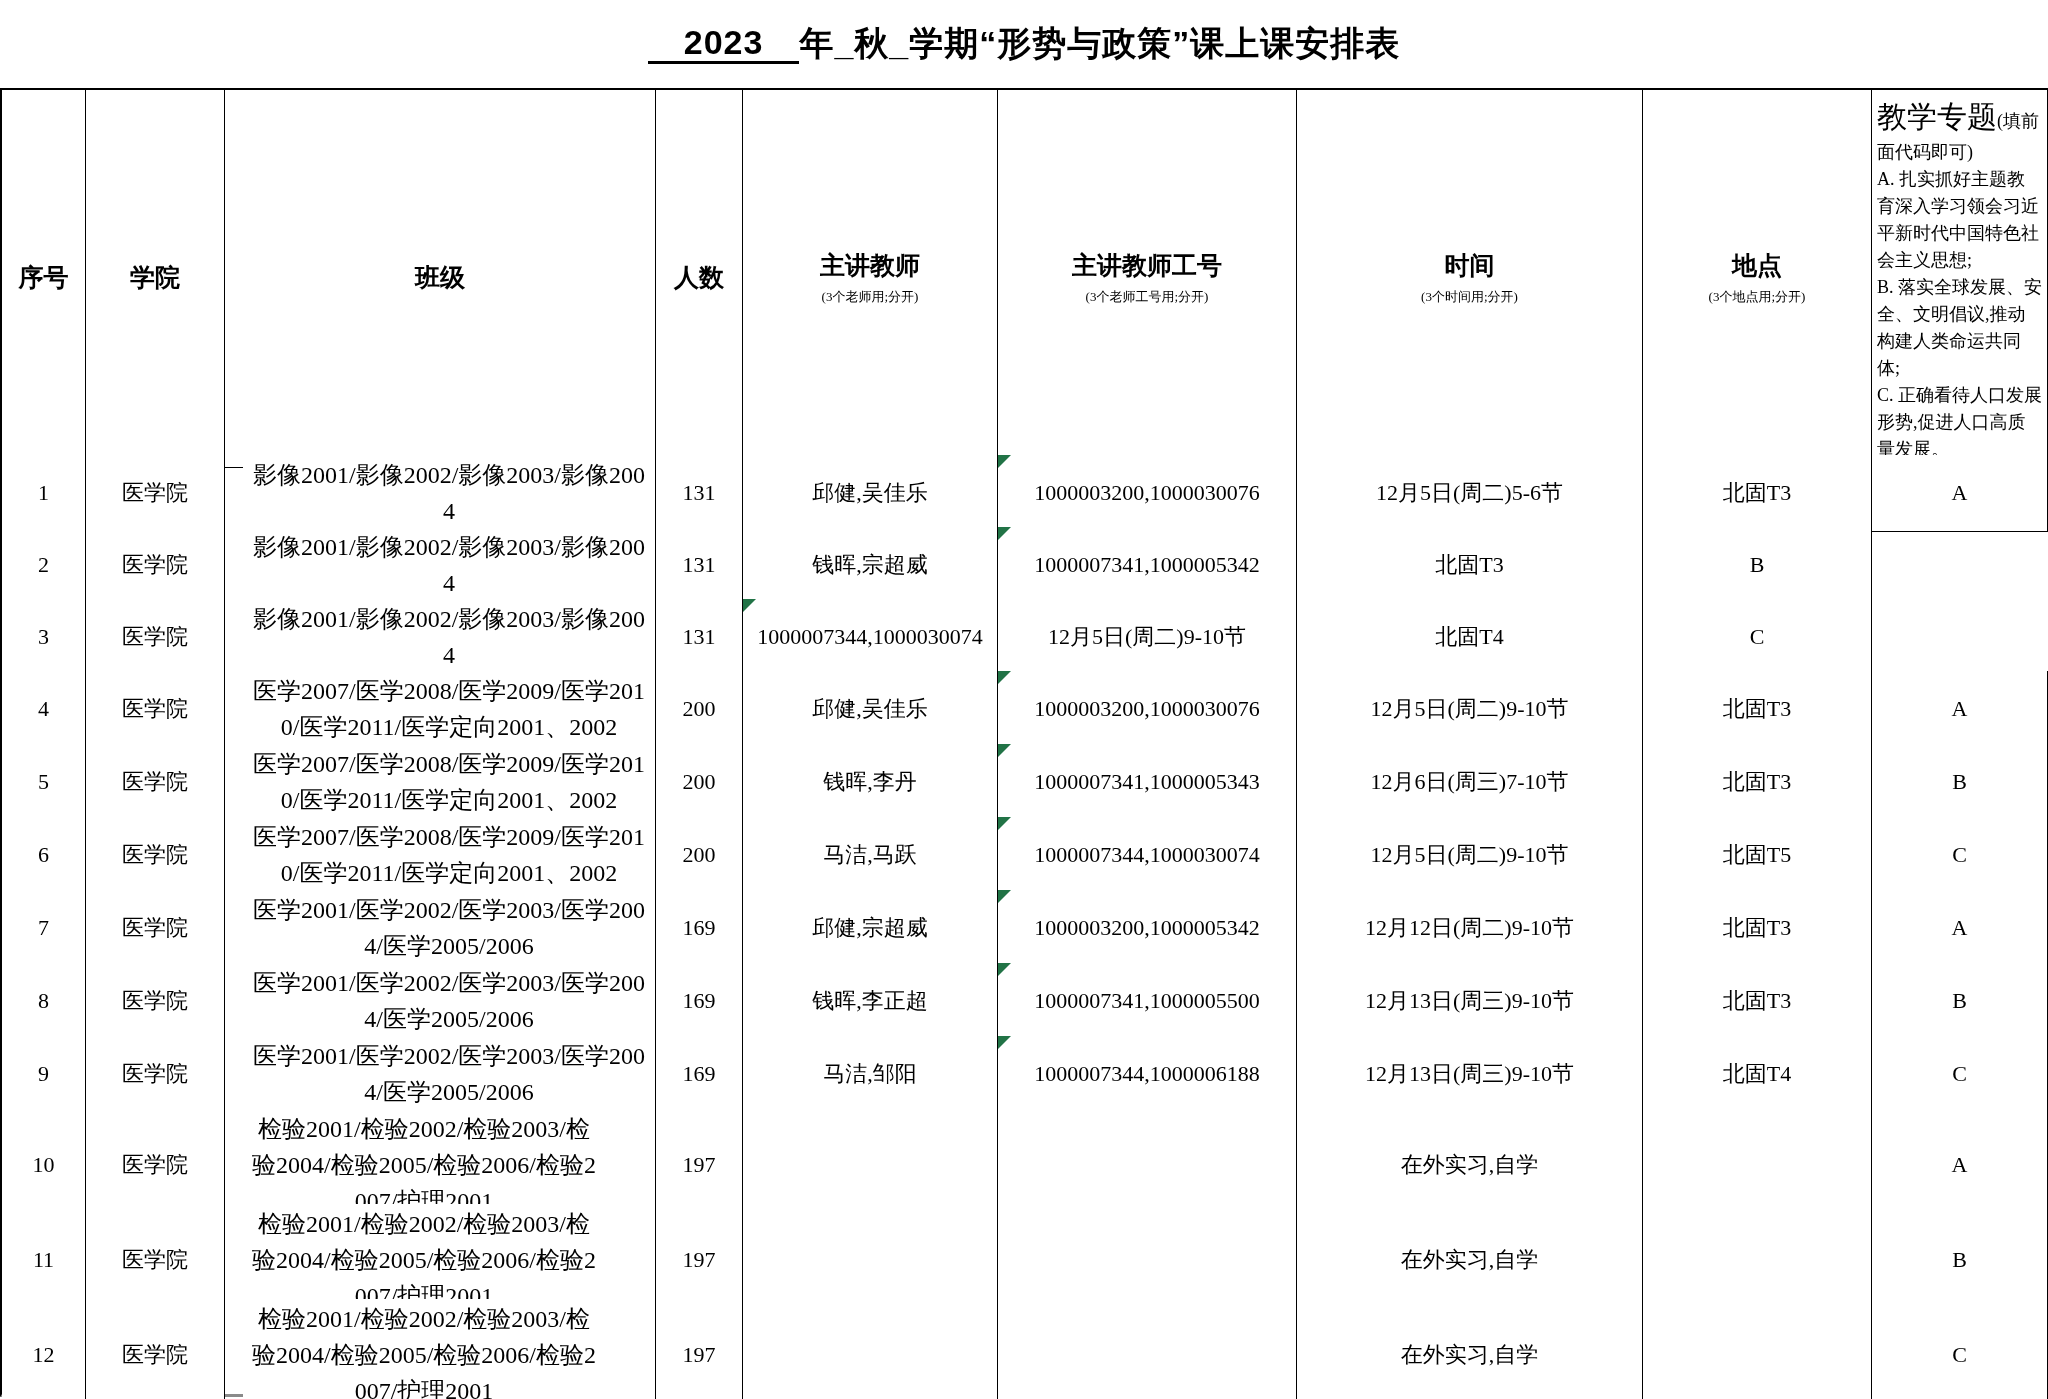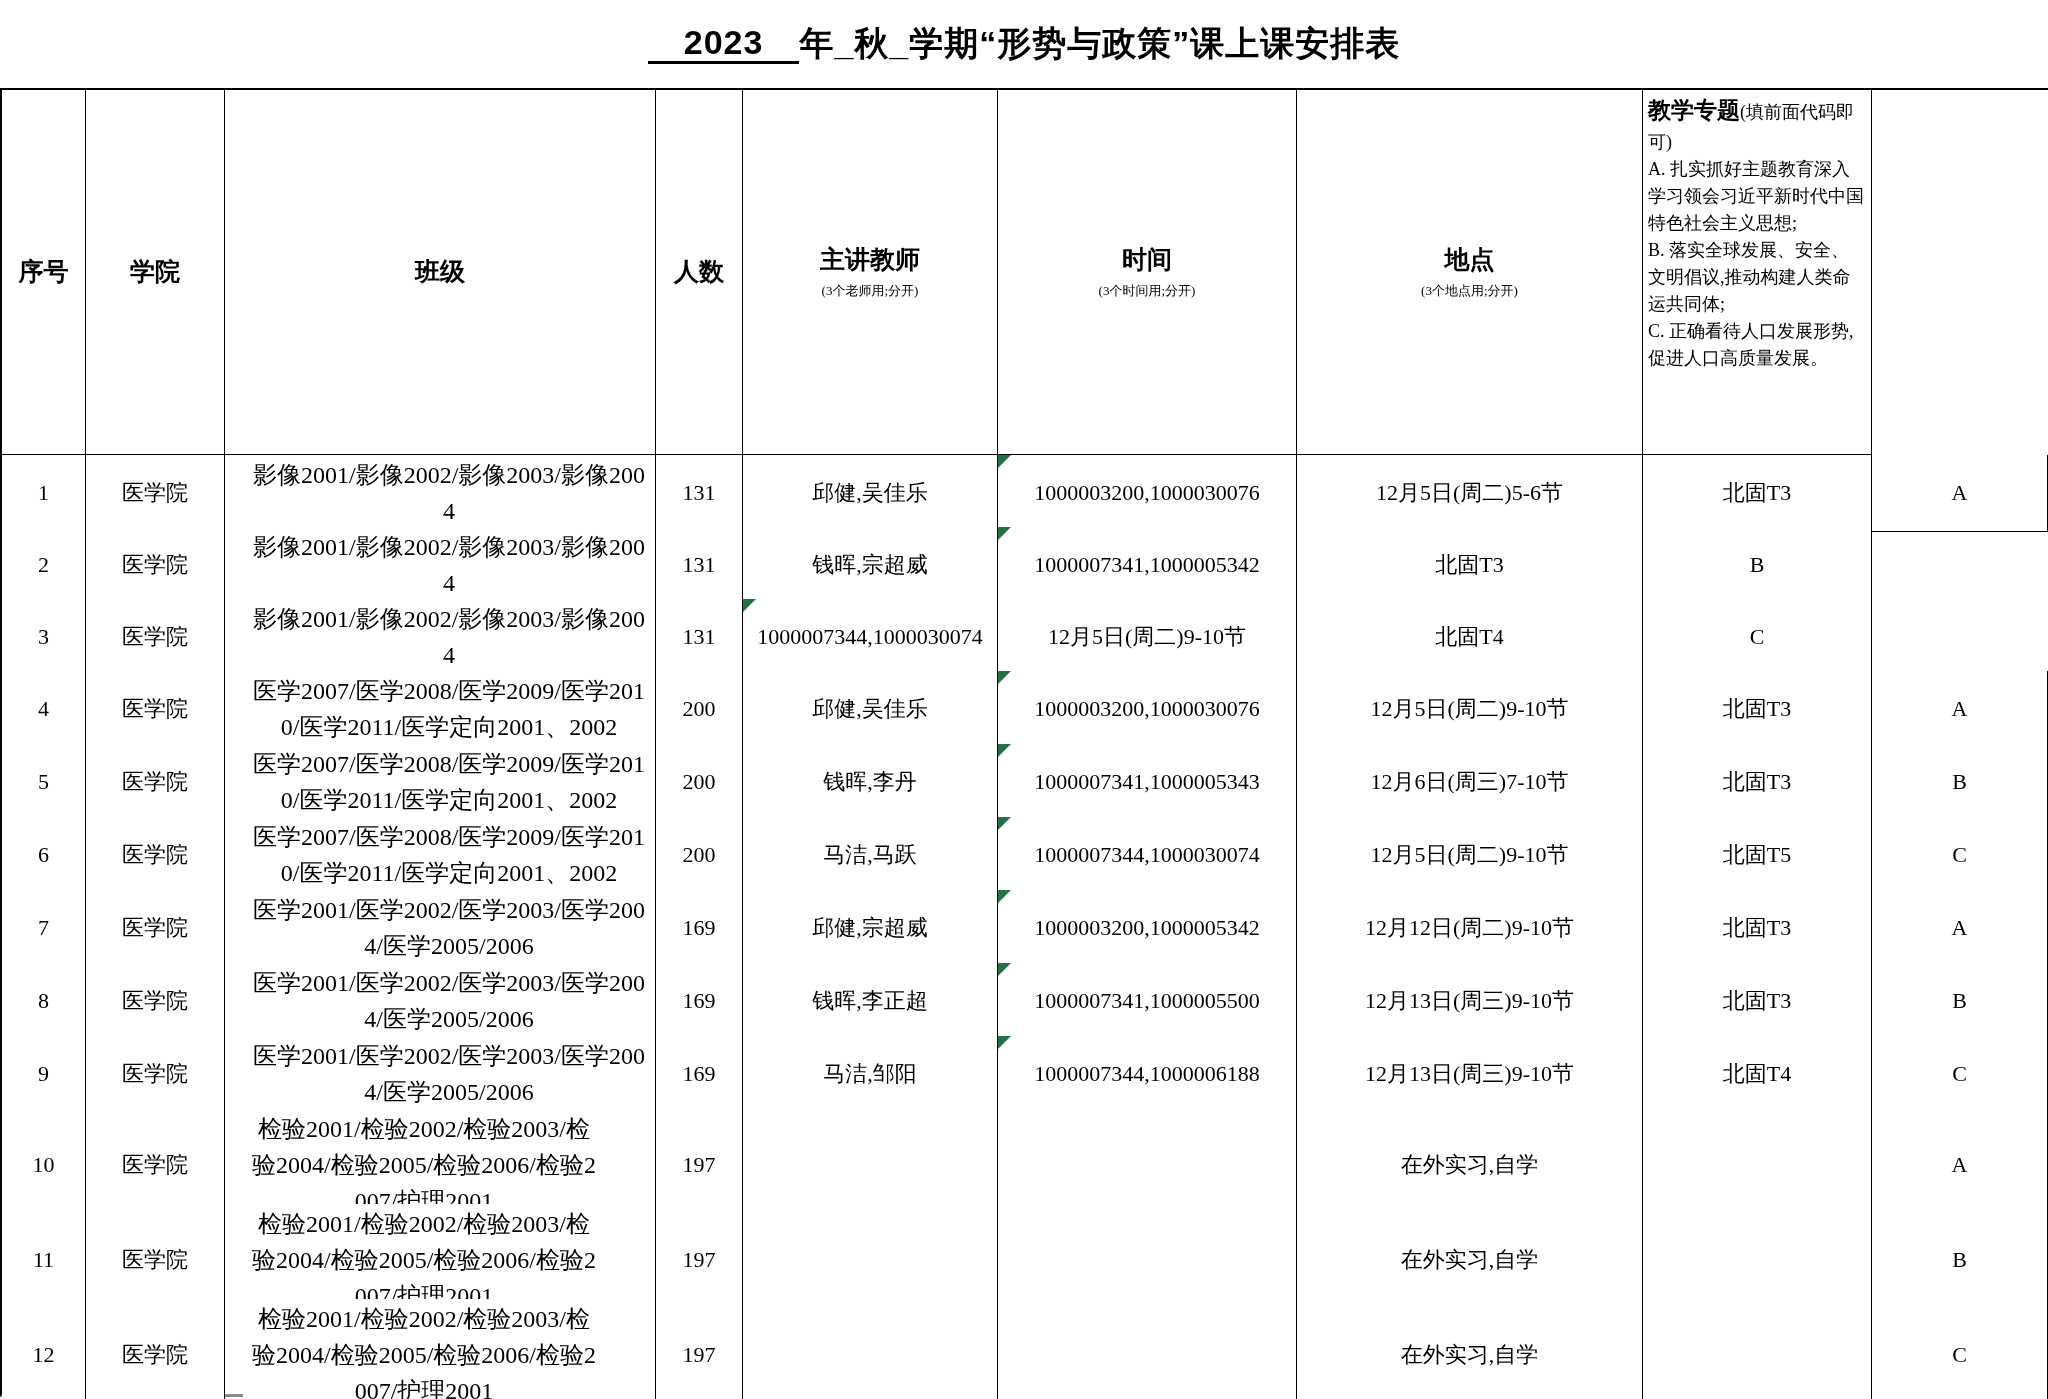--- a/index.html
+++ b/index.html
@@ -33,21 +33,21 @@
   .r-b{height:95px;}
   
   .hcell{flex-direction:column;gap:8px;}
   .hlabel{font-weight:bold;font-size:25px;line-height:1.15;}
   .hnote{font-size:13px;line-height:1.2;}
   
   .topic-cell{
     display:block;text-align:left;padding:4px 5px;
     font-size:18px;line-height:1.5;align-items:flex-start;
   }
-  .topic-label{font-weight:bold;font-size:23px;}
+  .topic-label{font-weight:normal;font-size:30px;}
   .topic-note{font-size:18px;}
   .topic-opt{font-size:18px;line-height:1.5;}
   
   .c-class{font-size:24px;line-height:1.5;padding:2px 8px;margin-left:18px;}
   .r-b .c-class{justify-content:flex-start;text-align:center;padding:2px 58px 2px 8px;}
   
   .flag{
     position:absolute;top:0;left:0;width:0;height:0;
     border-top:13px solid #217346;border-right:13px solid transparent;
   }
@@ -73,20 +73,24 @@
         </div>
       <div class="cell hcell">
           <div class="hlabel">班级</div>
         </div>
       <div class="cell hcell">
           <div class="hlabel">人数</div>
         </div>
       <div class="cell hcell">
         <div class="hlabel">主讲教师</div>
         <div class="hnote">(3个老师用;分开)</div>
+      </div>
+      <div class="cell hcell">
+        <div class="hlabel">主讲教师工号</div>
+        <div class="hnote">(3个老师工号用;分开)</div>
       </div>
       <div class="cell hcell">
         <div class="hlabel">时间</div>
         <div class="hnote">(3个时间用;分开)</div>
       </div>
       <div class="cell hcell">
         <div class="hlabel">地点</div>
         <div class="hnote">(3个地点用;分开)</div>
       </div>
       <div class="cell topic-cell">

